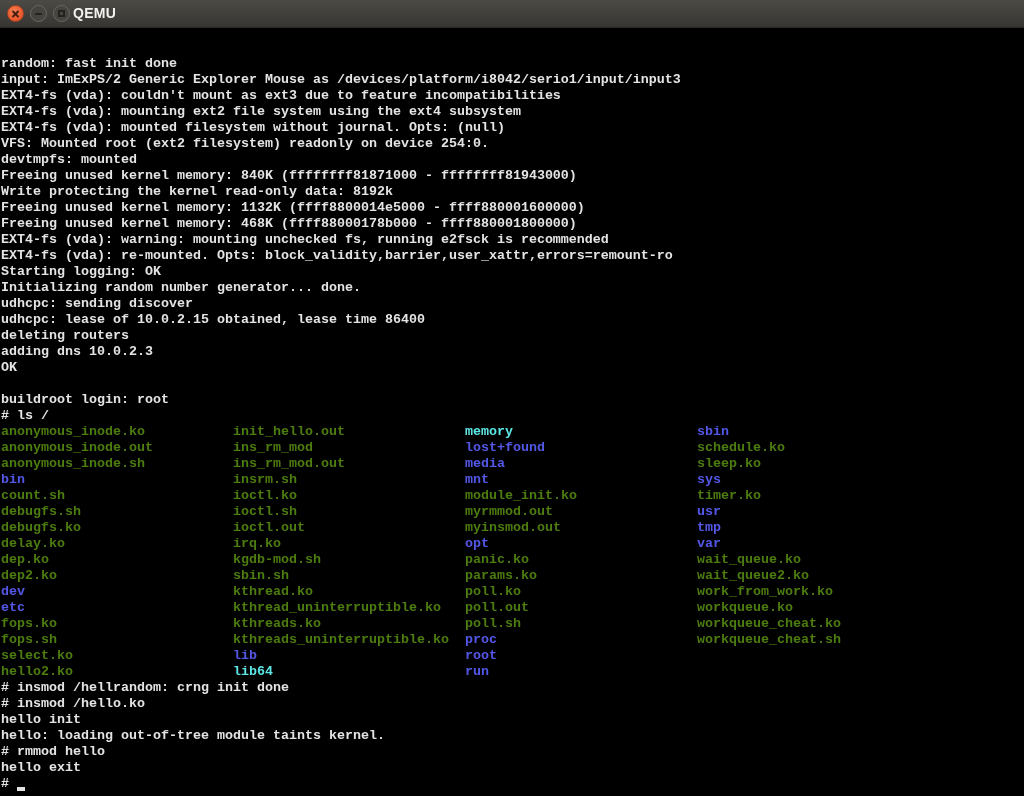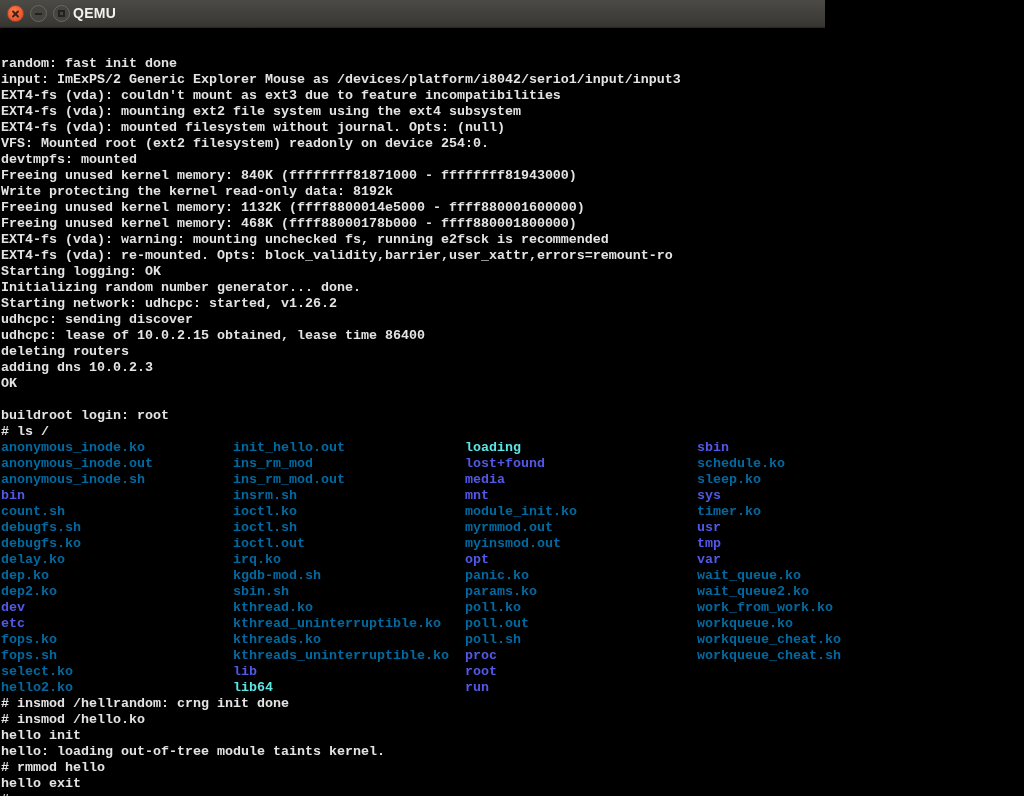--- a/index.html
+++ b/index.html
@@ -1,20 +1,20 @@
 <!DOCTYPE html>
 <html><head>
 <meta charset="utf-8">
 <style>
   html,body{margin:0;padding:0;background:#000;}
   body{width:1024px;height:796px;overflow:hidden;position:relative;
        font-family:"Liberation Sans", sans-serif;}
 
   
-  .titlebar{position:absolute;top:0;left:0;width:825px;height:28px;
+  .titlebar{position:absolute;top:0;left:0;width:1024px;height:28px;
     box-sizing:border-box;
     background:linear-gradient(#4b4a45,#3a3935 85%,#35342f);
     border-bottom:1px solid #282722;}
   .winbtn{position:absolute;top:5px;width:17px;height:17px;border-radius:50%;
     box-sizing:border-box;cursor:default;}
   .btn-close{left:7px;background:radial-gradient(circle at 40% 35%,#f57e53,#ec5b2f 60%,#d54f27);
     border:1px solid #a8401f;}
   .btn-min,.btn-max{background:#45443f;border:1px solid #696862;}
   .btn-min{left:30px;}
   .btn-max{left:53px;}
@@ -30,21 +30,21 @@
   .title-text{position:absolute;left:73px;top:0;height:28px;line-height:27px;
     color:#f4f2ee;font-size:14px;font-weight:bold;letter-spacing:.3px;}
 
   
   .screen{position:absolute;top:28px;left:0;width:1024px;height:768px;
     background:#000;padding-left:1px;box-sizing:border-box;
     font-family:"Liberation Mono","DejaVu Sans Mono",monospace;
     font-size:13.33px;font-weight:bold;margin-top:28px;}
   .trow{height:16px;line-height:16px;white-space:pre;}
   .c-fg{color:#e4e4e4;}
-  .c-green{color:#0369a1;}
+  .c-green{color:#4d7c0f;}
   .c-blue{color:#5458e8;}
   .c-cyan{color:#5ce6e6;}
   .lscol{display:inline-block;width:232px;}
   .cursor{display:inline-block;width:8px;height:15px;vertical-align:text-bottom;
     background:linear-gradient(to bottom,transparent 11px,#e4e4e4 11px);}
 </style>
 </head>
 <body>
 
 <div class="titlebar">
@@ -69,30 +69,29 @@
     <div class="trow"><span class="c-fg">VFS: Mounted root (ext2 filesystem) readonly on device 254:0.</span></div>
     <div class="trow"><span class="c-fg">devtmpfs: mounted</span></div>
     <div class="trow"><span class="c-fg">Freeing unused kernel memory: 840K (ffffffff81871000 - ffffffff81943000)</span></div>
     <div class="trow"><span class="c-fg">Write protecting the kernel read-only data: 8192k</span></div>
     <div class="trow"><span class="c-fg">Freeing unused kernel memory: 1132K (ffff8800014e5000 - ffff880001600000)</span></div>
     <div class="trow"><span class="c-fg">Freeing unused kernel memory: 468K (ffff88000178b000 - ffff880001800000)</span></div>
     <div class="trow"><span class="c-fg">EXT4-fs (vda): warning: mounting unchecked fs, running e2fsck is recommended</span></div>
     <div class="trow"><span class="c-fg">EXT4-fs (vda): re-mounted. Opts: block_validity,barrier,user_xattr,errors=remount-ro</span></div>
     <div class="trow"><span class="c-fg">Starting logging: OK</span></div>
     <div class="trow"><span class="c-fg">Initializing random number generator... done.</span></div>
-    <div class="trow"><span class="c-fg">Starting network: udhcpc: started, v1.26.2</span></div>
     <div class="trow"><span class="c-fg">udhcpc: sending discover</span></div>
     <div class="trow"><span class="c-fg">udhcpc: lease of 10.0.2.15 obtained, lease time 86400</span></div>
     <div class="trow"><span class="c-fg">deleting routers</span></div>
     <div class="trow"><span class="c-fg">adding dns 10.0.2.3</span></div>
     <div class="trow"><span class="c-fg">OK</span></div>
     <div class="trow"><span class="c-fg"></span></div>
     <div class="trow"><span class="c-fg">buildroot login: root</span></div>
     <div class="trow"><span class="c-fg"># ls /</span></div>
-    <div class="trow"><span class="lscol c-green">anonymous_inode.ko</span><span class="lscol c-green">init_hello.out</span><span class="lscol c-cyan">loading</span><span class="c-blue">sbin</span></div>
+    <div class="trow"><span class="lscol c-green">anonymous_inode.ko</span><span class="lscol c-green">init_hello.out</span><span class="lscol c-cyan">memory</span><span class="c-blue">sbin</span></div>
     <div class="trow"><span class="lscol c-green">anonymous_inode.out</span><span class="lscol c-green">ins_rm_mod</span><span class="lscol c-blue">lost+found</span><span class="c-green">schedule.ko</span></div>
     <div class="trow"><span class="lscol c-green">anonymous_inode.sh</span><span class="lscol c-green">ins_rm_mod.out</span><span class="lscol c-blue">media</span><span class="c-green">sleep.ko</span></div>
     <div class="trow"><span class="lscol c-blue">bin</span><span class="lscol c-green">insrm.sh</span><span class="lscol c-blue">mnt</span><span class="c-blue">sys</span></div>
     <div class="trow"><span class="lscol c-green">count.sh</span><span class="lscol c-green">ioctl.ko</span><span class="lscol c-green">module_init.ko</span><span class="c-green">timer.ko</span></div>
     <div class="trow"><span class="lscol c-green">debugfs.sh</span><span class="lscol c-green">ioctl.sh</span><span class="lscol c-green">myrmmod.out</span><span class="c-blue">usr</span></div>
     <div class="trow"><span class="lscol c-green">debugfs.ko</span><span class="lscol c-green">ioctl.out</span><span class="lscol c-green">myinsmod.out</span><span class="c-blue">tmp</span></div>
     <div class="trow"><span class="lscol c-green">delay.ko</span><span class="lscol c-green">irq.ko</span><span class="lscol c-blue">opt</span><span class="c-blue">var</span></div>
     <div class="trow"><span class="lscol c-green">dep.ko</span><span class="lscol c-green">kgdb-mod.sh</span><span class="lscol c-green">panic.ko</span><span class="c-green">wait_queue.ko</span></div>
     <div class="trow"><span class="lscol c-green">dep2.ko</span><span class="lscol c-green">sbin.sh</span><span class="lscol c-green">params.ko</span><span class="c-green">wait_queue2.ko</span></div>
     <div class="trow"><span class="lscol c-blue">dev</span><span class="lscol c-green">kthread.ko</span><span class="lscol c-green">poll.ko</span><span class="c-green">work_from_work.ko</span></div>

